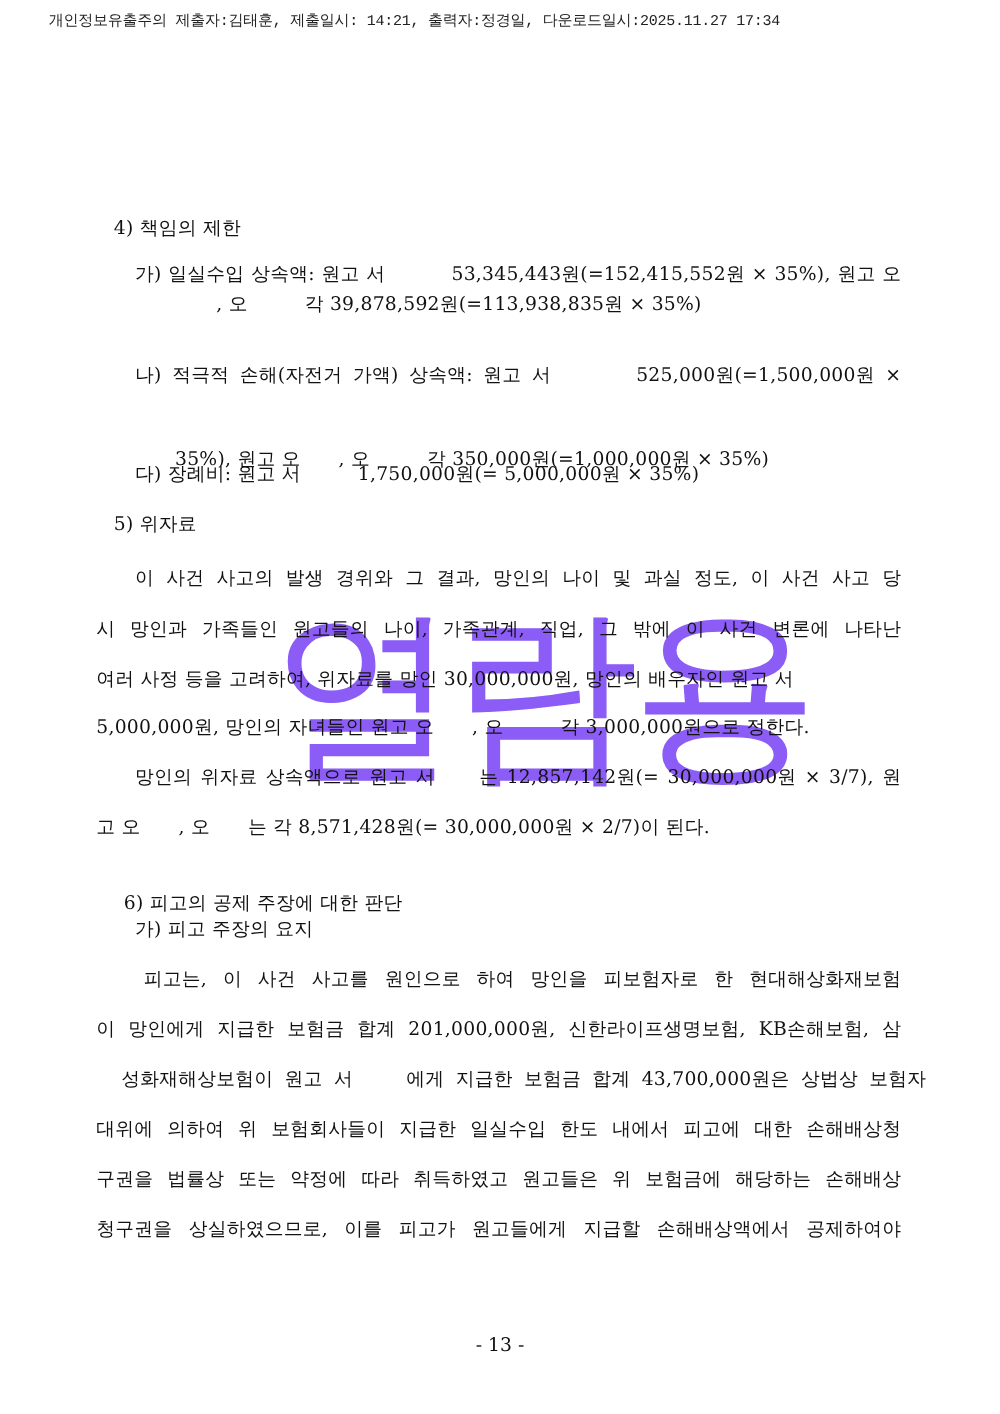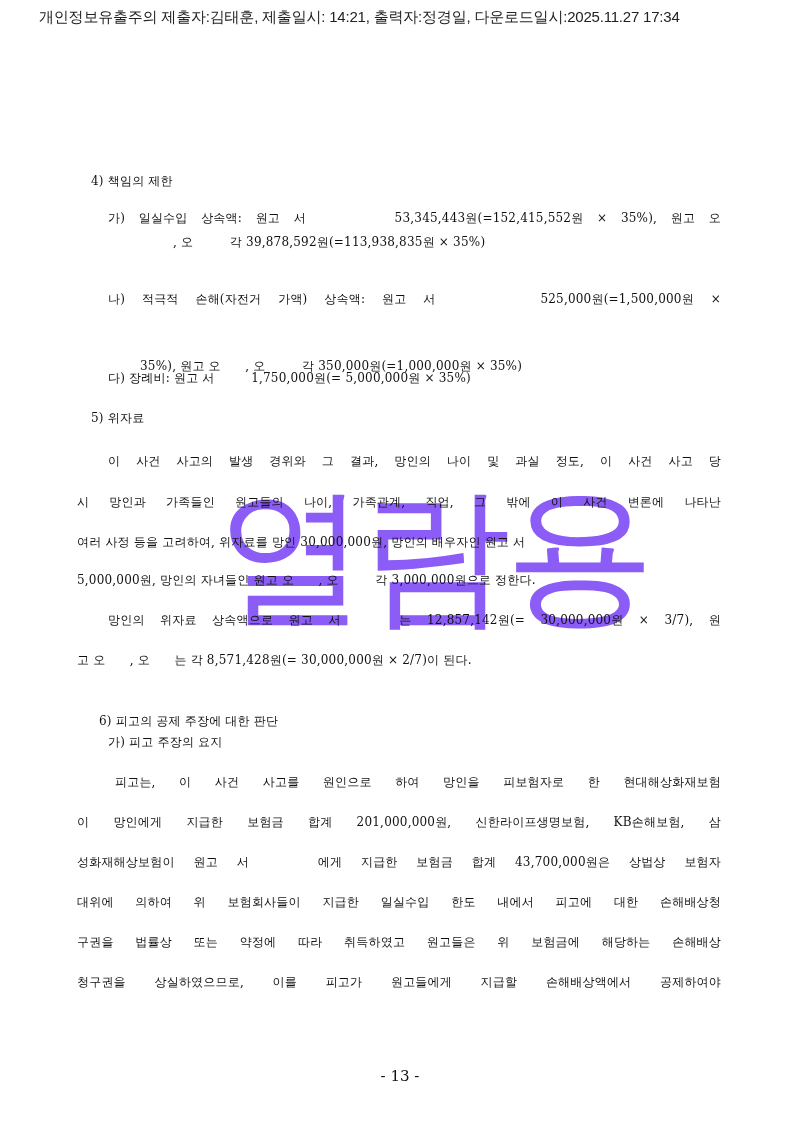--- a/index.html
+++ b/index.html
@@ -1,23 +1,23 @@
 <!DOCTYPE html>
 <html><head>
 <meta charset="utf-8">
 <style>
   html, body { margin:0; padding:0; background:#ffffff; }
   body { width:800px; height:1131px; position:relative; overflow:hidden;
          font-family:"DejaVu Serif","Liberation Serif",serif; color:#111; }
-  .header { position:absolute; left:39px; top:8px; font-family:Liberation Sans, sans-serif;
-            font-size:15px; color:#222; letter-spacing:-0.2px; white-space:nowrap; }
+  .header { position:absolute; left:39px; top:8px; font-family:Liberation Mono, monospace;
+            font-size:12px; color:#222; letter-spacing:-0.2px; white-space:nowrap; }
   .watermark { position:absolute; left:217px; top:455px; width:420px; height:200px;
                font-family:"DejaVu Sans","Liberation Sans",sans-serif; font-size:150px; line-height:200px;
                color:#8b5cf6; letter-spacing:-6px; white-space:nowrap; z-index:0; user-select:none; }
-  .line { position:absolute; font-size:12px; white-space:nowrap; z-index:1; letter-spacing:0.2px; }
+  .line { position:absolute; font-size:15px; white-space:nowrap; z-index:1; letter-spacing:0.2px; }
   .j { left:77px; width:644px; text-align:justify; text-align-last:justify; }
   .page-num { position:absolute; top:1067px; left:0; width:800px; text-align:center; font-size:15px; }
 </style>
 </head>
 <body>
 
 <div class="header">개인정보유출주의 제출자:김태훈, 제출일시: 14:21, 출력자:정경일, 다운로드일시:2025.11.27 17:34</div>
 
 <div class="watermark">열람용</div>
 
@@ -32,19 +32,19 @@
   <div class="line" style="left:108px; top:453px; width:613px; text-align:justify; text-align-last:justify;">이 사건 사고의 발생 경위와 그 결과, 망인의 나이 및 과실 정도, 이 사건 사고 당</div>
   <div class="line j" style="top:494px;">시 망인과 가족들인 원고들의 나이, 가족관계, 직업, 그 밖에 이 사건 변론에 나타난</div>
   <div class="line" style="left:77px; top:534px;">여러 사정 등을 고려하여, 위자료를 망인 30,000,000원, 망인의 배우자인 원고 서</div>
   <div class="line" style="left:77px; top:572px;">5,000,000원, 망인의 자녀들인 원고 오　　, 오　　　각 3,000,000원으로 정한다.</div>
   <div class="line" style="left:108px; top:612px; width:613px; text-align:justify; text-align-last:justify;">망인의 위자료 상속액으로 원고 서　　는 12,857,142원(= 30,000,000원 × 3/7), 원</div>
   <div class="line" style="left:77px; top:652px;">고 오　　, 오　　는 각 8,571,428원(= 30,000,000원 × 2/7)이 된다.</div>
   <div class="line" style="left:99px; top:693px;margin-top:20px;">6) 피고의 공제 주장에 대한 판단</div>
   <div class="line" style="left:108px; top:734px;">가) 피고 주장의 요지</div>
   <div class="line" style="left:115px; top:774px; width:606px; text-align:justify; text-align-last:justify;">피고는, 이 사건 사고를 원인으로 하여 망인을 피보험자로 한 현대해상화재보험</div>
   <div class="line j" style="top:814px;">이 망인에게 지급한 보험금 합계 201,000,000원, 신한라이프생명보험, KB손해보험, 삼</div>
-  <div class="line j" style="top:854px;">성화재해상보험이 원고 서　　에게 지급한 보험금 합계 43,700,000원은 상법상 보험자</div>
+  <div class="line j" style="top:854px;margin-left:20px;">성화재해상보험이 원고 서　　에게 지급한 보험금 합계 43,700,000원은 상법상 보험자</div>
   <div class="line j" style="top:894px;">대위에 의하여 위 보험회사들이 지급한 일실수입 한도 내에서 피고에 대한 손해배상청</div>
   <div class="line j" style="top:934px;font-family:Liberation Serif, serif;">구권을 법률상 또는 약정에 따라 취득하였고 원고들은 위 보험금에 해당하는 손해배상</div>
   <div class="line j" style="top:974px;">청구권을 상실하였으므로, 이를 피고가 원고들에게 지급할 손해배상액에서 공제하여야</div>
 </div>
 
 <div class="page-num">- 13 -</div>
 
 </body></html>

